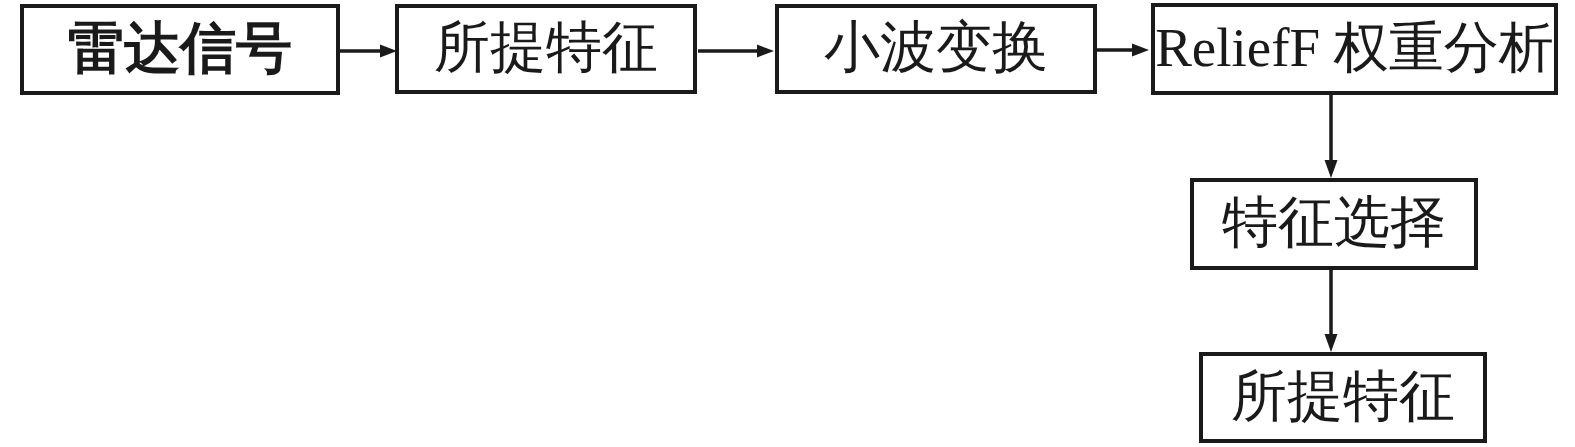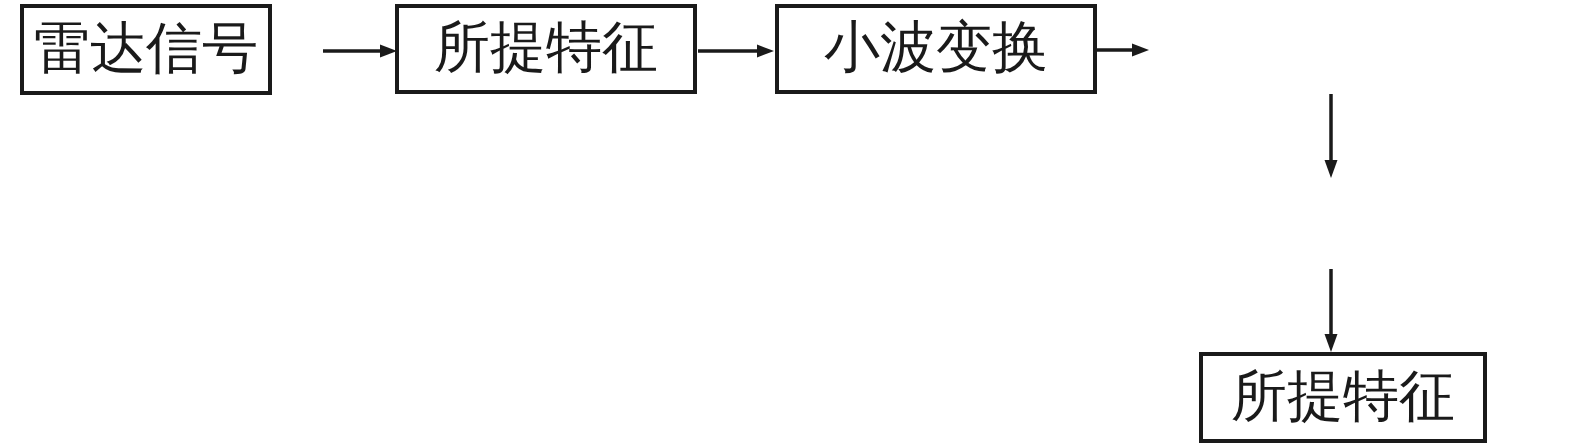--- a/index.html
+++ b/index.html
@@ -34,21 +34,21 @@
     text-align: center;
   }
   .node-label {
     color: #1a1a1a;
     font-size: 56px;
     line-height: 1;
     white-space: nowrap;
     padding-bottom: 4px;
   }
   
-  .n-radar     { left: 20px;   top: 4px;   width: 252px; height: 91px; }
+  .n-radar     { left: 20px;   top: 4px;   width: 320px; height: 91px; font-weight: bold; }
   .n-preproc   { left: 395px;  top: 4px;   width: 302px; height: 90px; }
   .n-wavelet   { left: 775px;  top: 4px;   width: 322px; height: 90px; }
   .n-relieff   { left: 1151px; top: 3px;   width: 407px; height: 92px; }
   .n-featsel   { left: 1190px; top: 178px; width: 288px; height: 92px; }
   .n-extracted { left: 1199px; top: 352px; width: 288px; height: 91px; }
   .n-relieff .node-label { font-size: 55px; letter-spacing: 0; }
 </style>
 </head>
 <body>
 
@@ -87,19 +87,25 @@
   </div>
 
   <div class="node n-preproc">
     <span class="node-label">所提特征</span>
   </div>
 
   <div class="node n-wavelet">
     <span class="node-label">小波变换</span>
   </div>
 
+  <div class="node n-relieff">
+    <span class="node-label">ReliefF 权重分析</span>
+  </div>
 
+  <div class="node n-featsel">
+    <span class="node-label">特征选择</span>
+  </div>
 
   <div class="node n-extracted">
     <span class="node-label">所提特征</span>
   </div>
 
 </div>
 
 </body></html>

